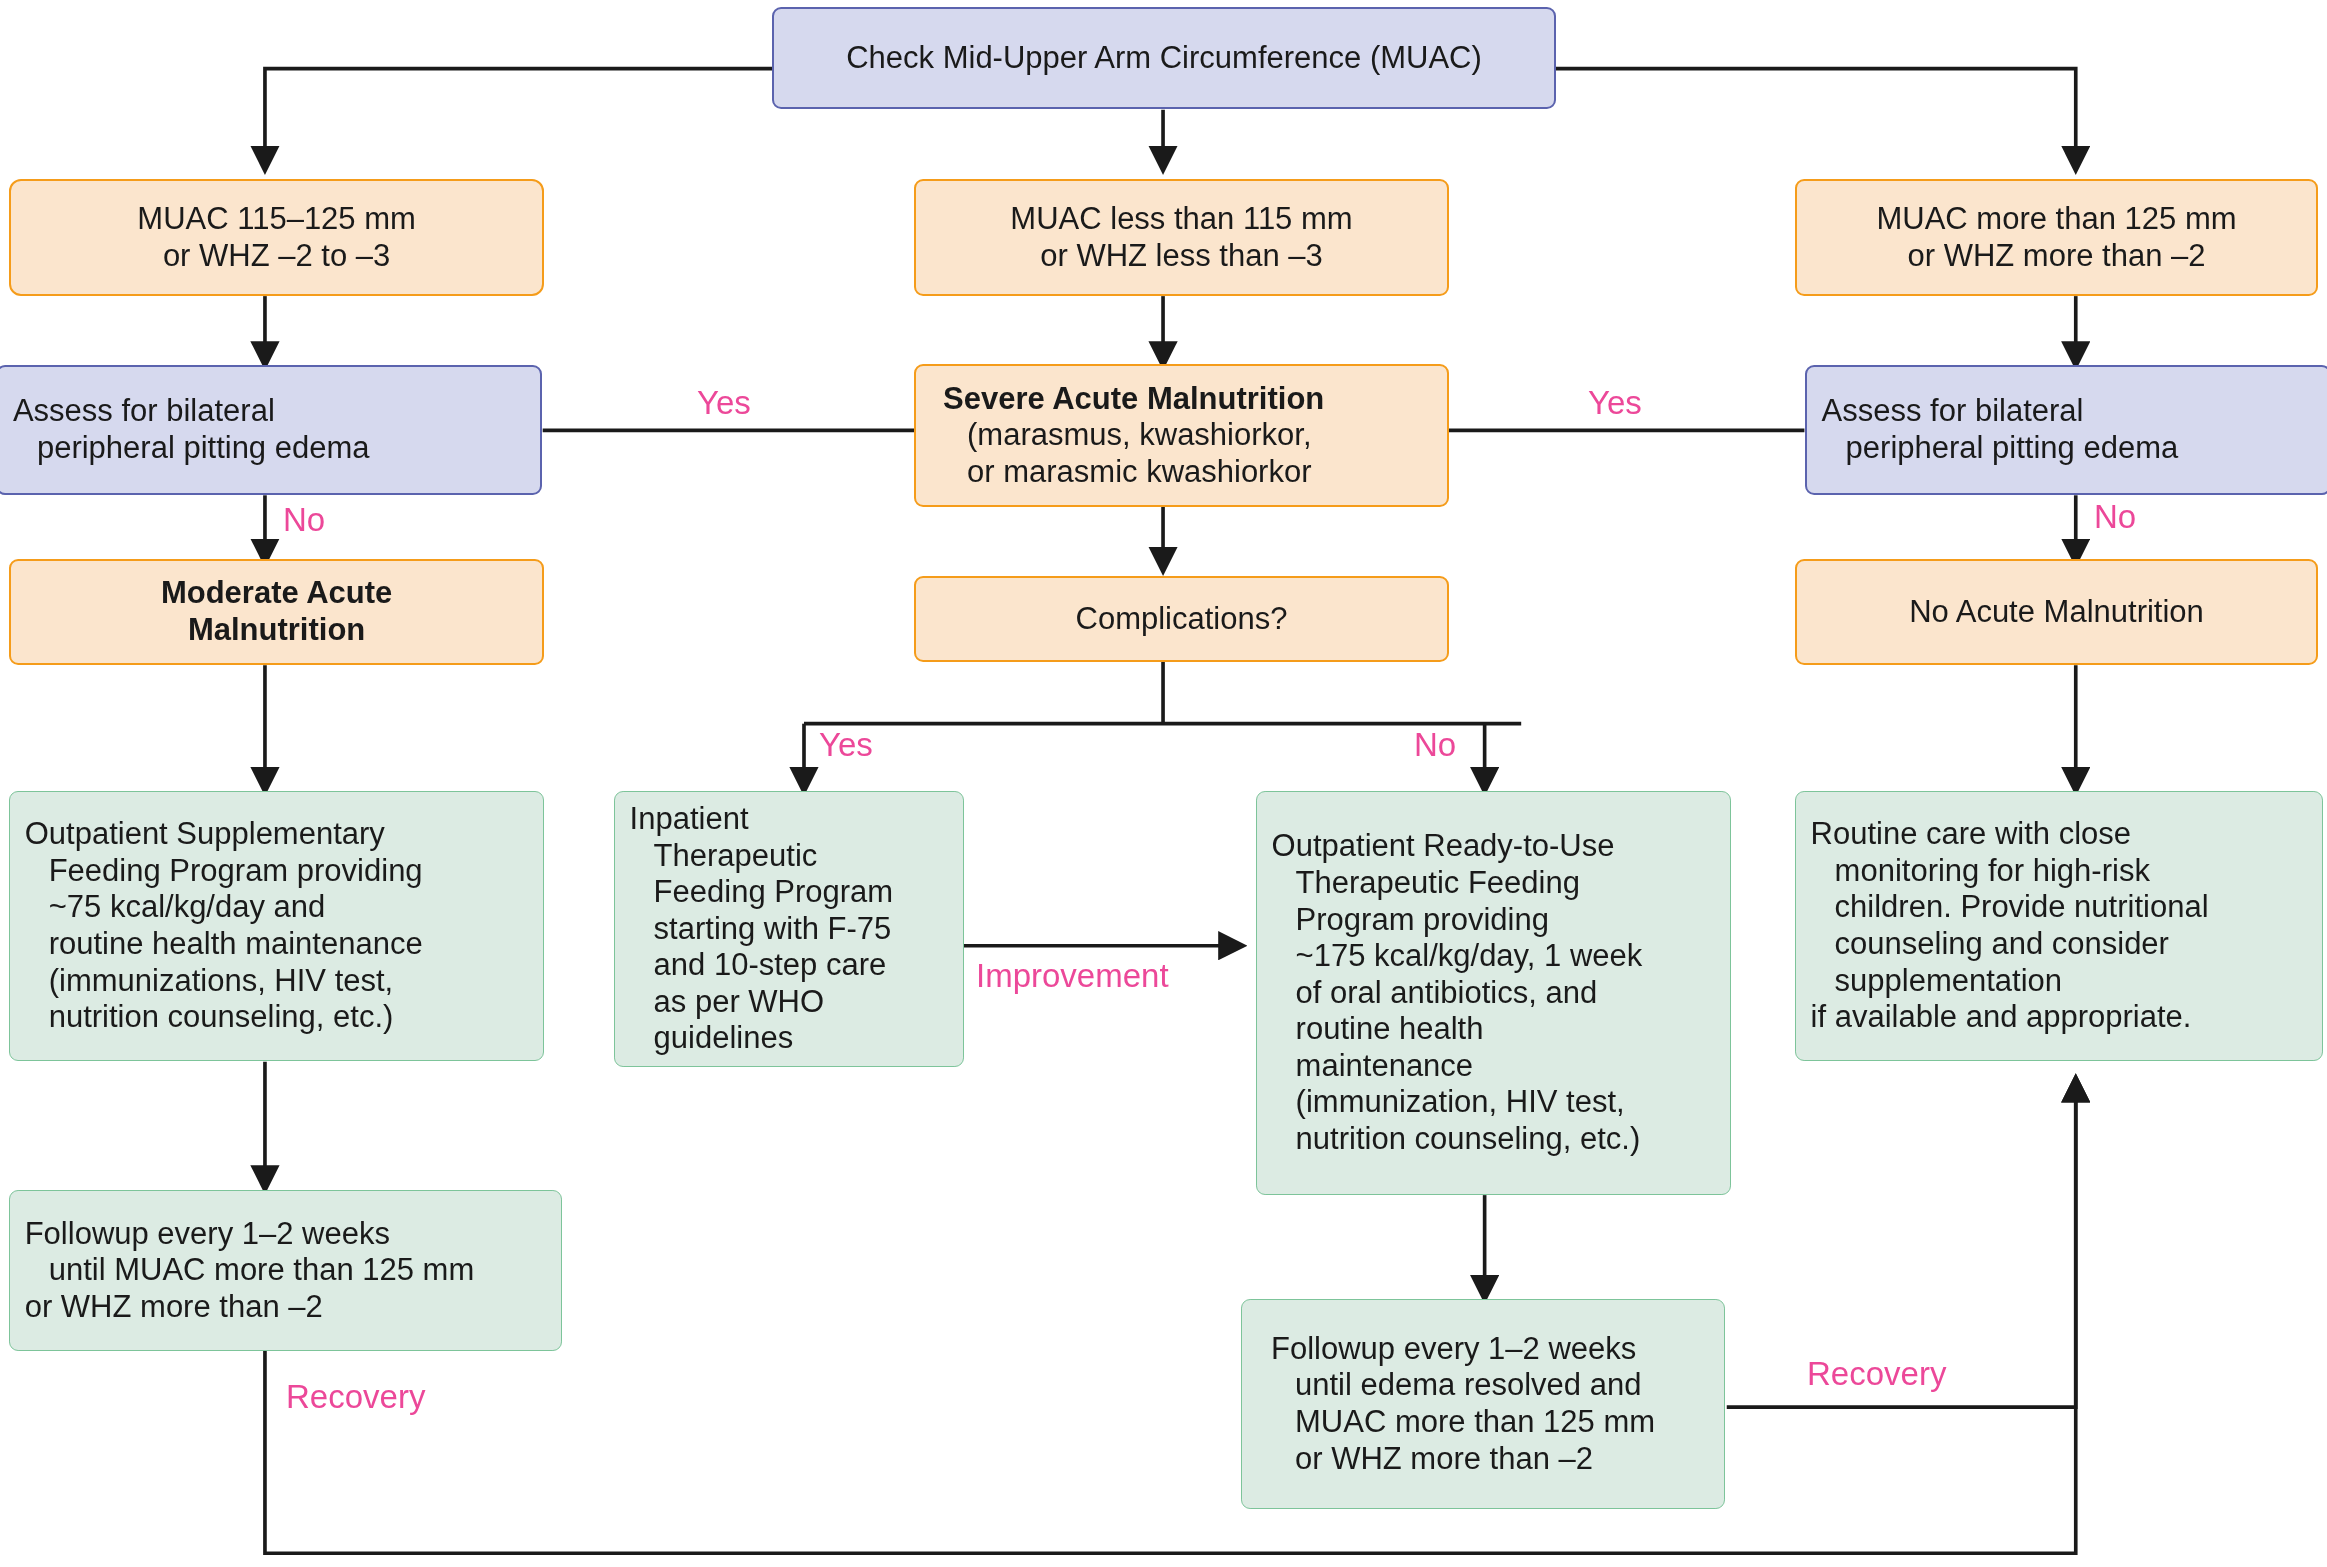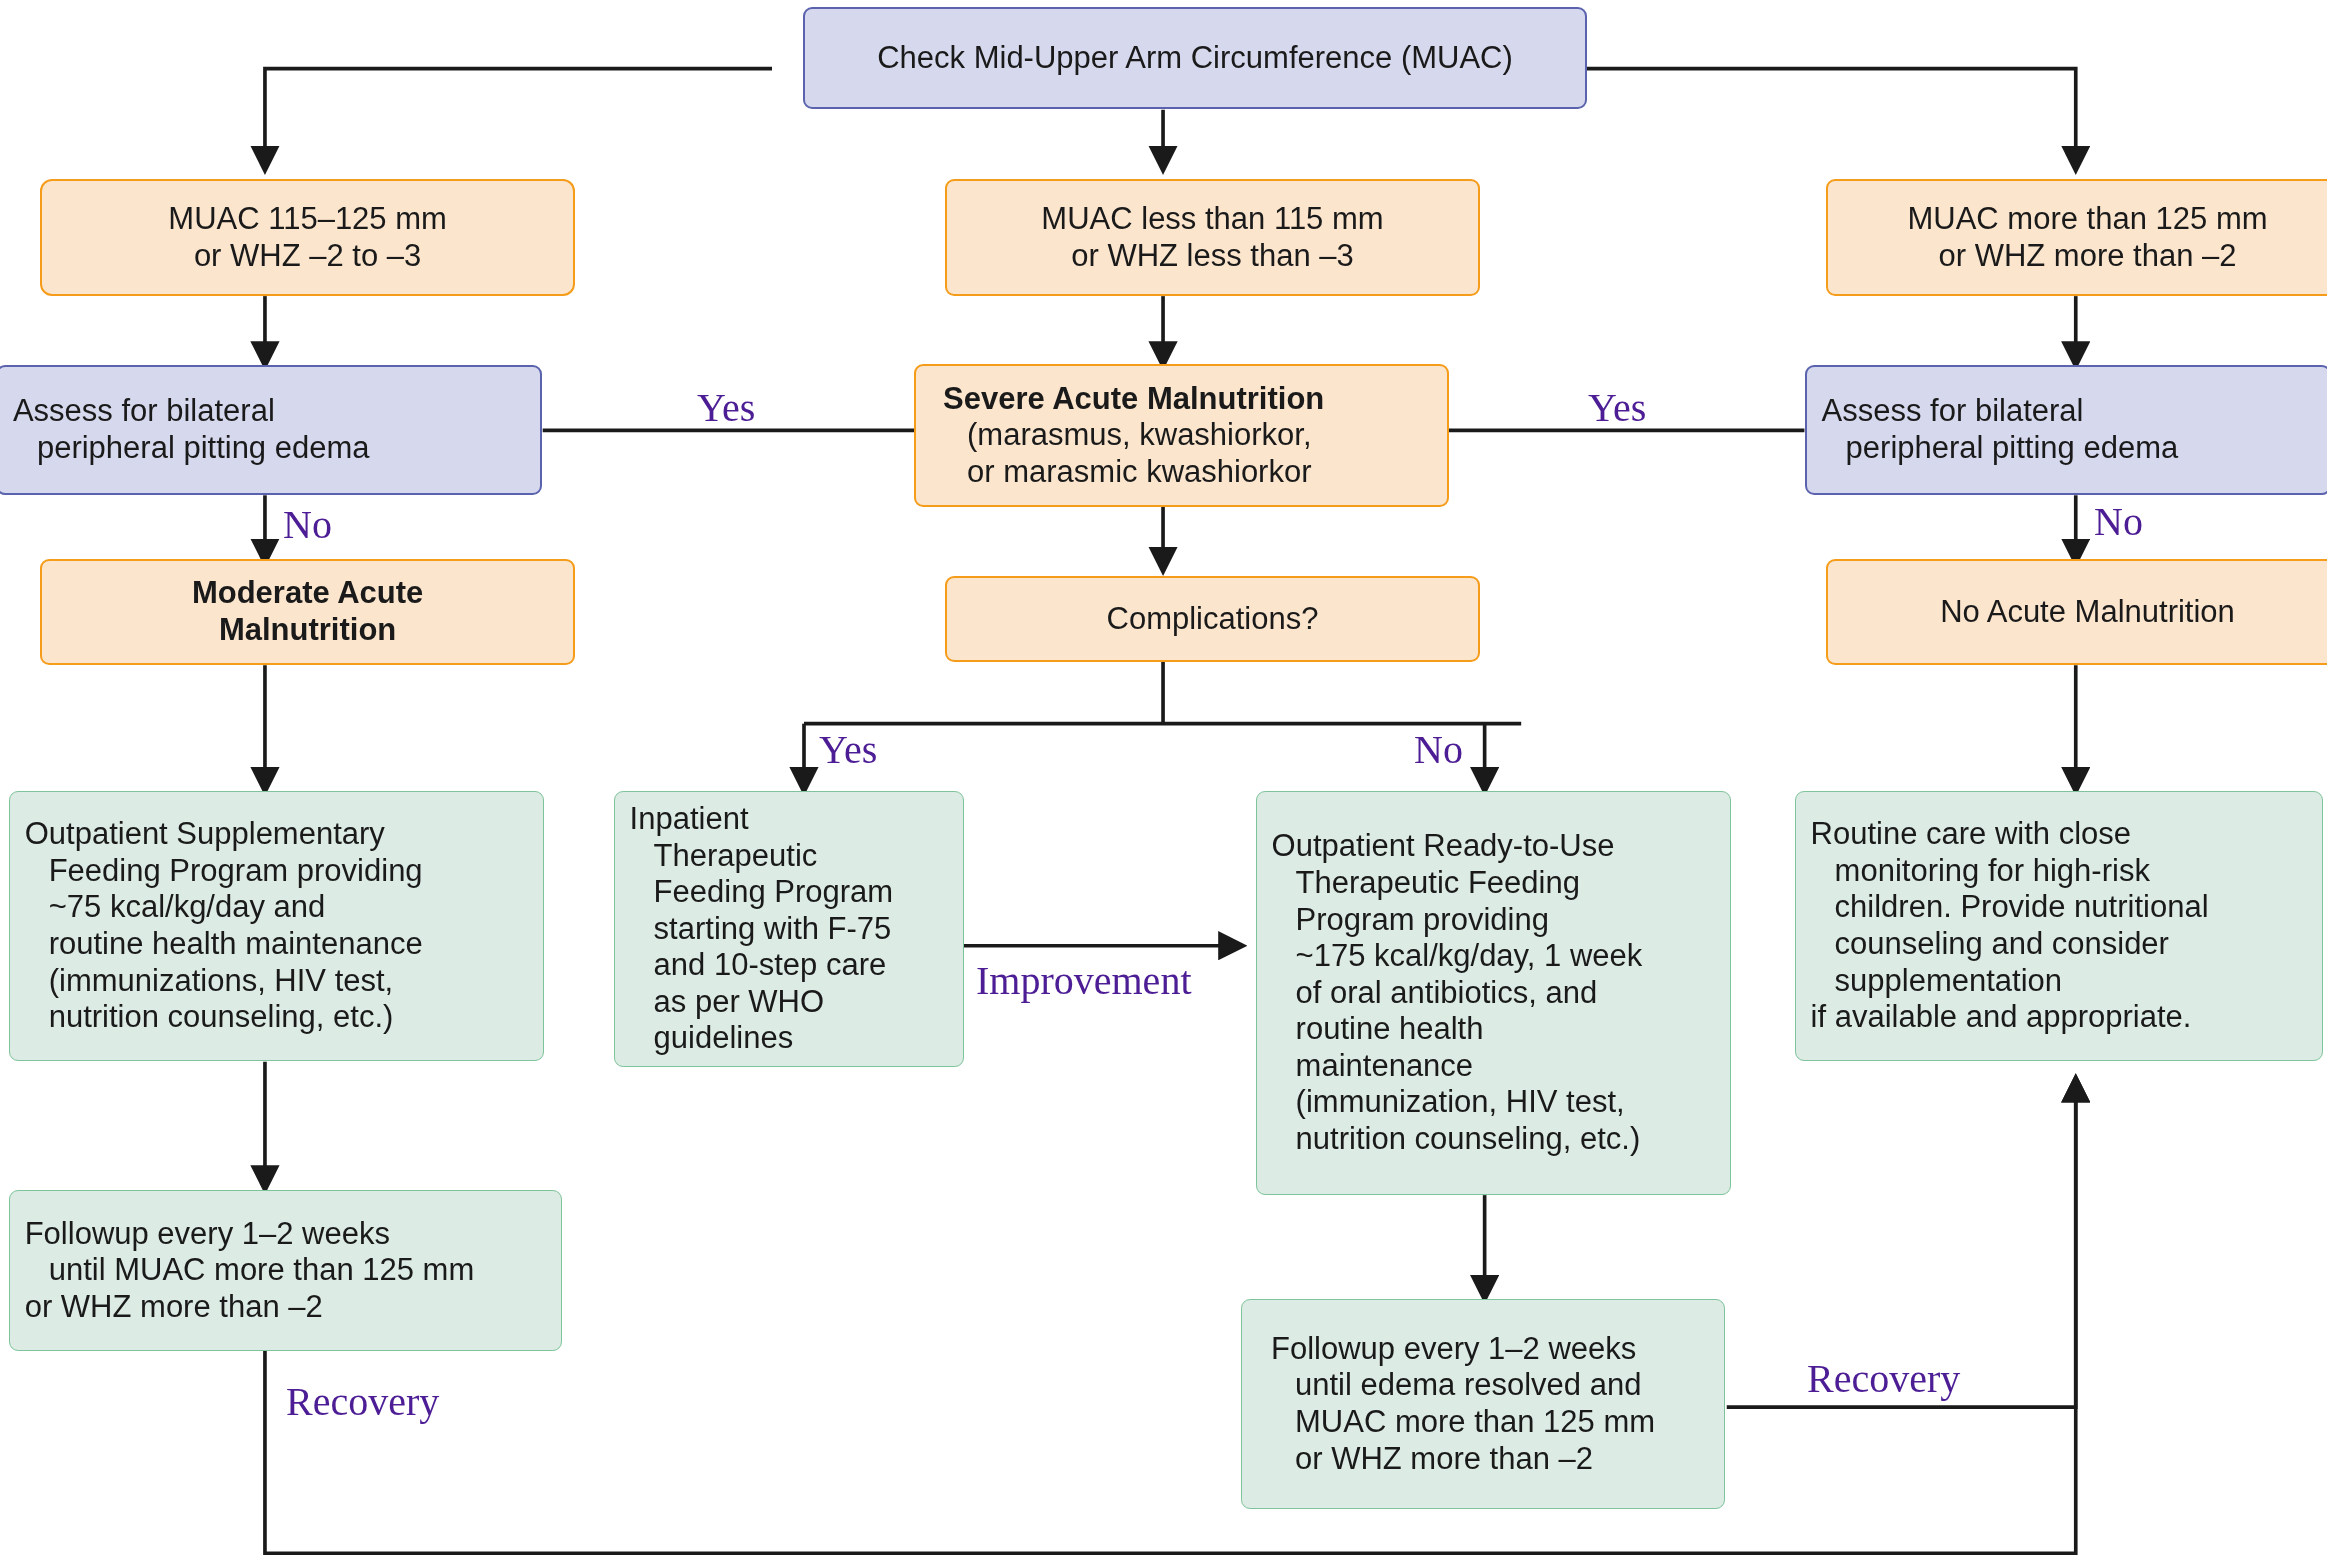--- a/index.html
+++ b/index.html
@@ -31,43 +31,43 @@
     border-style: solid;
     display: flex;
     flex-direction: column;
     justify-content: center;
     font-size: 31px;
     line-height: 1.18;
     color: #1a1a1a;
     padding: 9.1px 14.6px;
   }
   .node .line { white-space: nowrap; }
-  .node.center { text-align: center; align-items: center; margin-left: 31px; }
+  .node.center { text-align: center; align-items: center; }
   .node.lefty { text-align: left; align-items: flex-start; }
   .node.lefty .line.indent { padding-left: 24px; }
   .purple {
     background: #d6d9ee;
     border-color: #5b63ae;
   }
   .orange {
     background: #fbe5cd;
     border-color: #f59c1a;
   }
   .green {
     background: #dcebe3;
     border-color: #7dc49a;
     border-width: 1.8px;
   }
   .bold { font-weight: bold; }
   .edge-label {
     position: absolute;
-    font-size: 40px;
-    color: #4c1d95;
+    font-size: 33px;
+    color: #ec4899;
     white-space: nowrap;
-    font-family: Liberation Serif, serif;
+    font-family: Liberation Sans, sans-serif;
   }
 </style>
 </head>
 <body>
 
 <div id="canvas">
 
   <svg class="edges" viewBox="0 0 2547 1716">
     <defs>
       <marker id="ah" viewBox="0 0 12 12" refX="10" refY="6" markerWidth="8" markerHeight="8" orient="auto-start-reverse">

